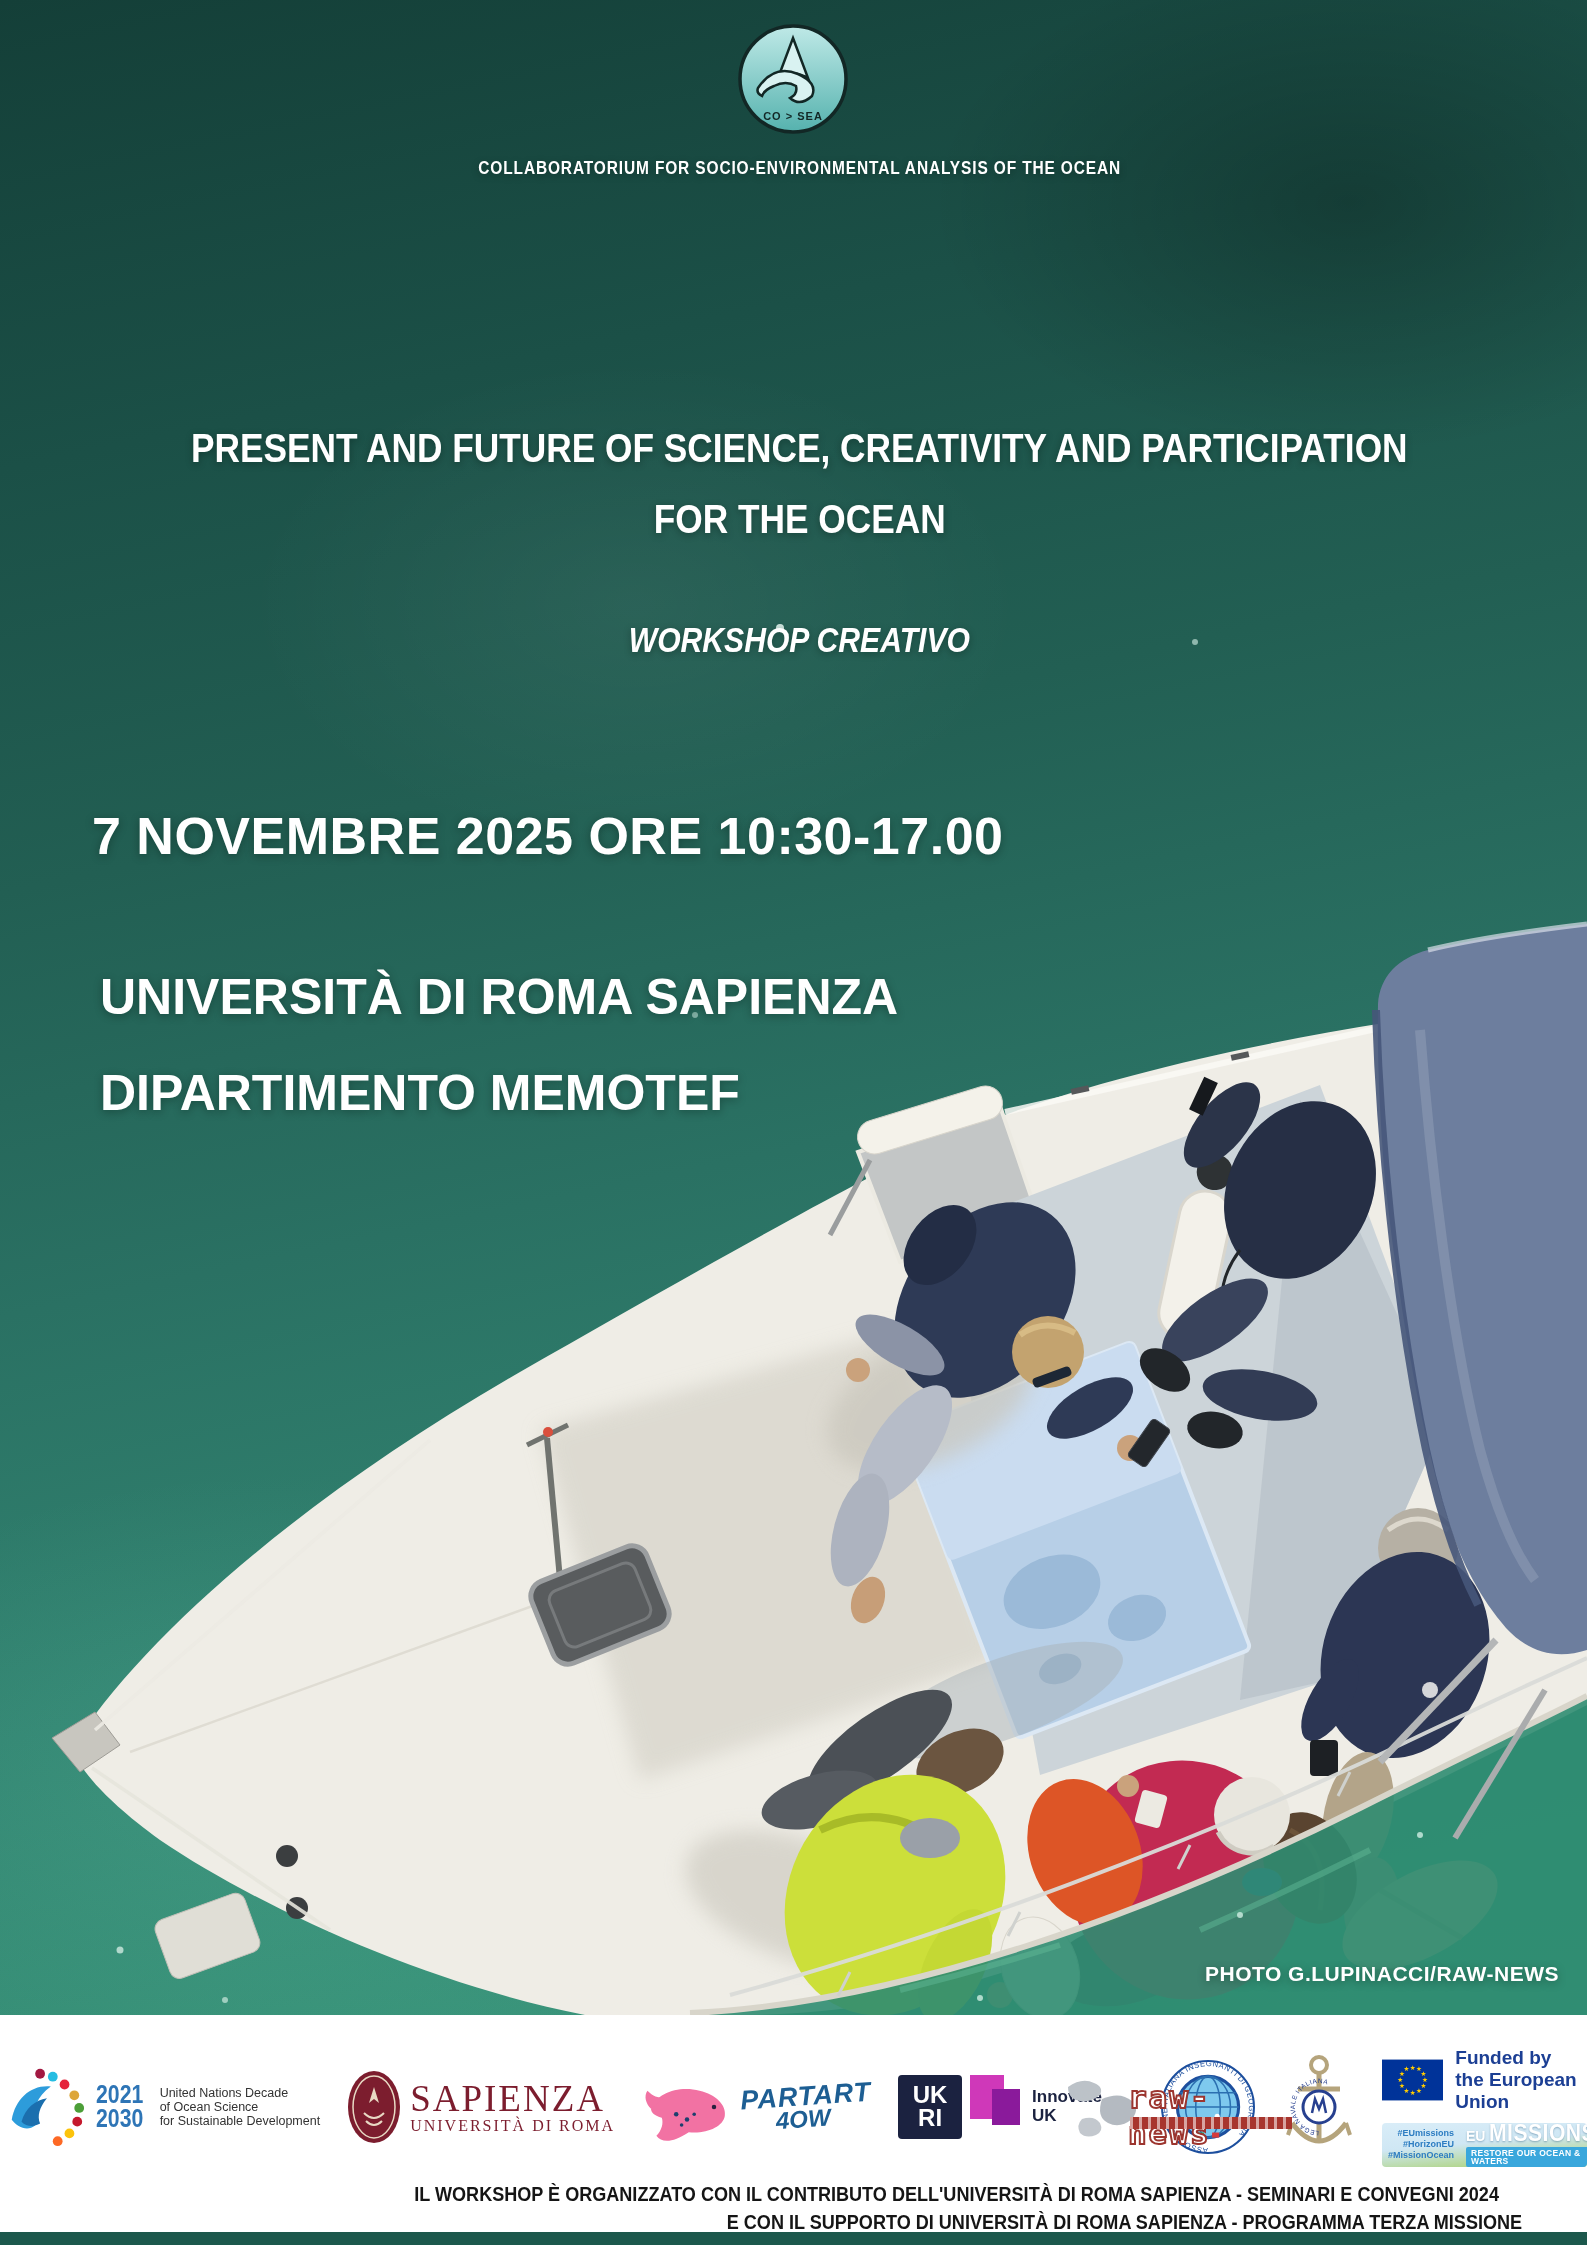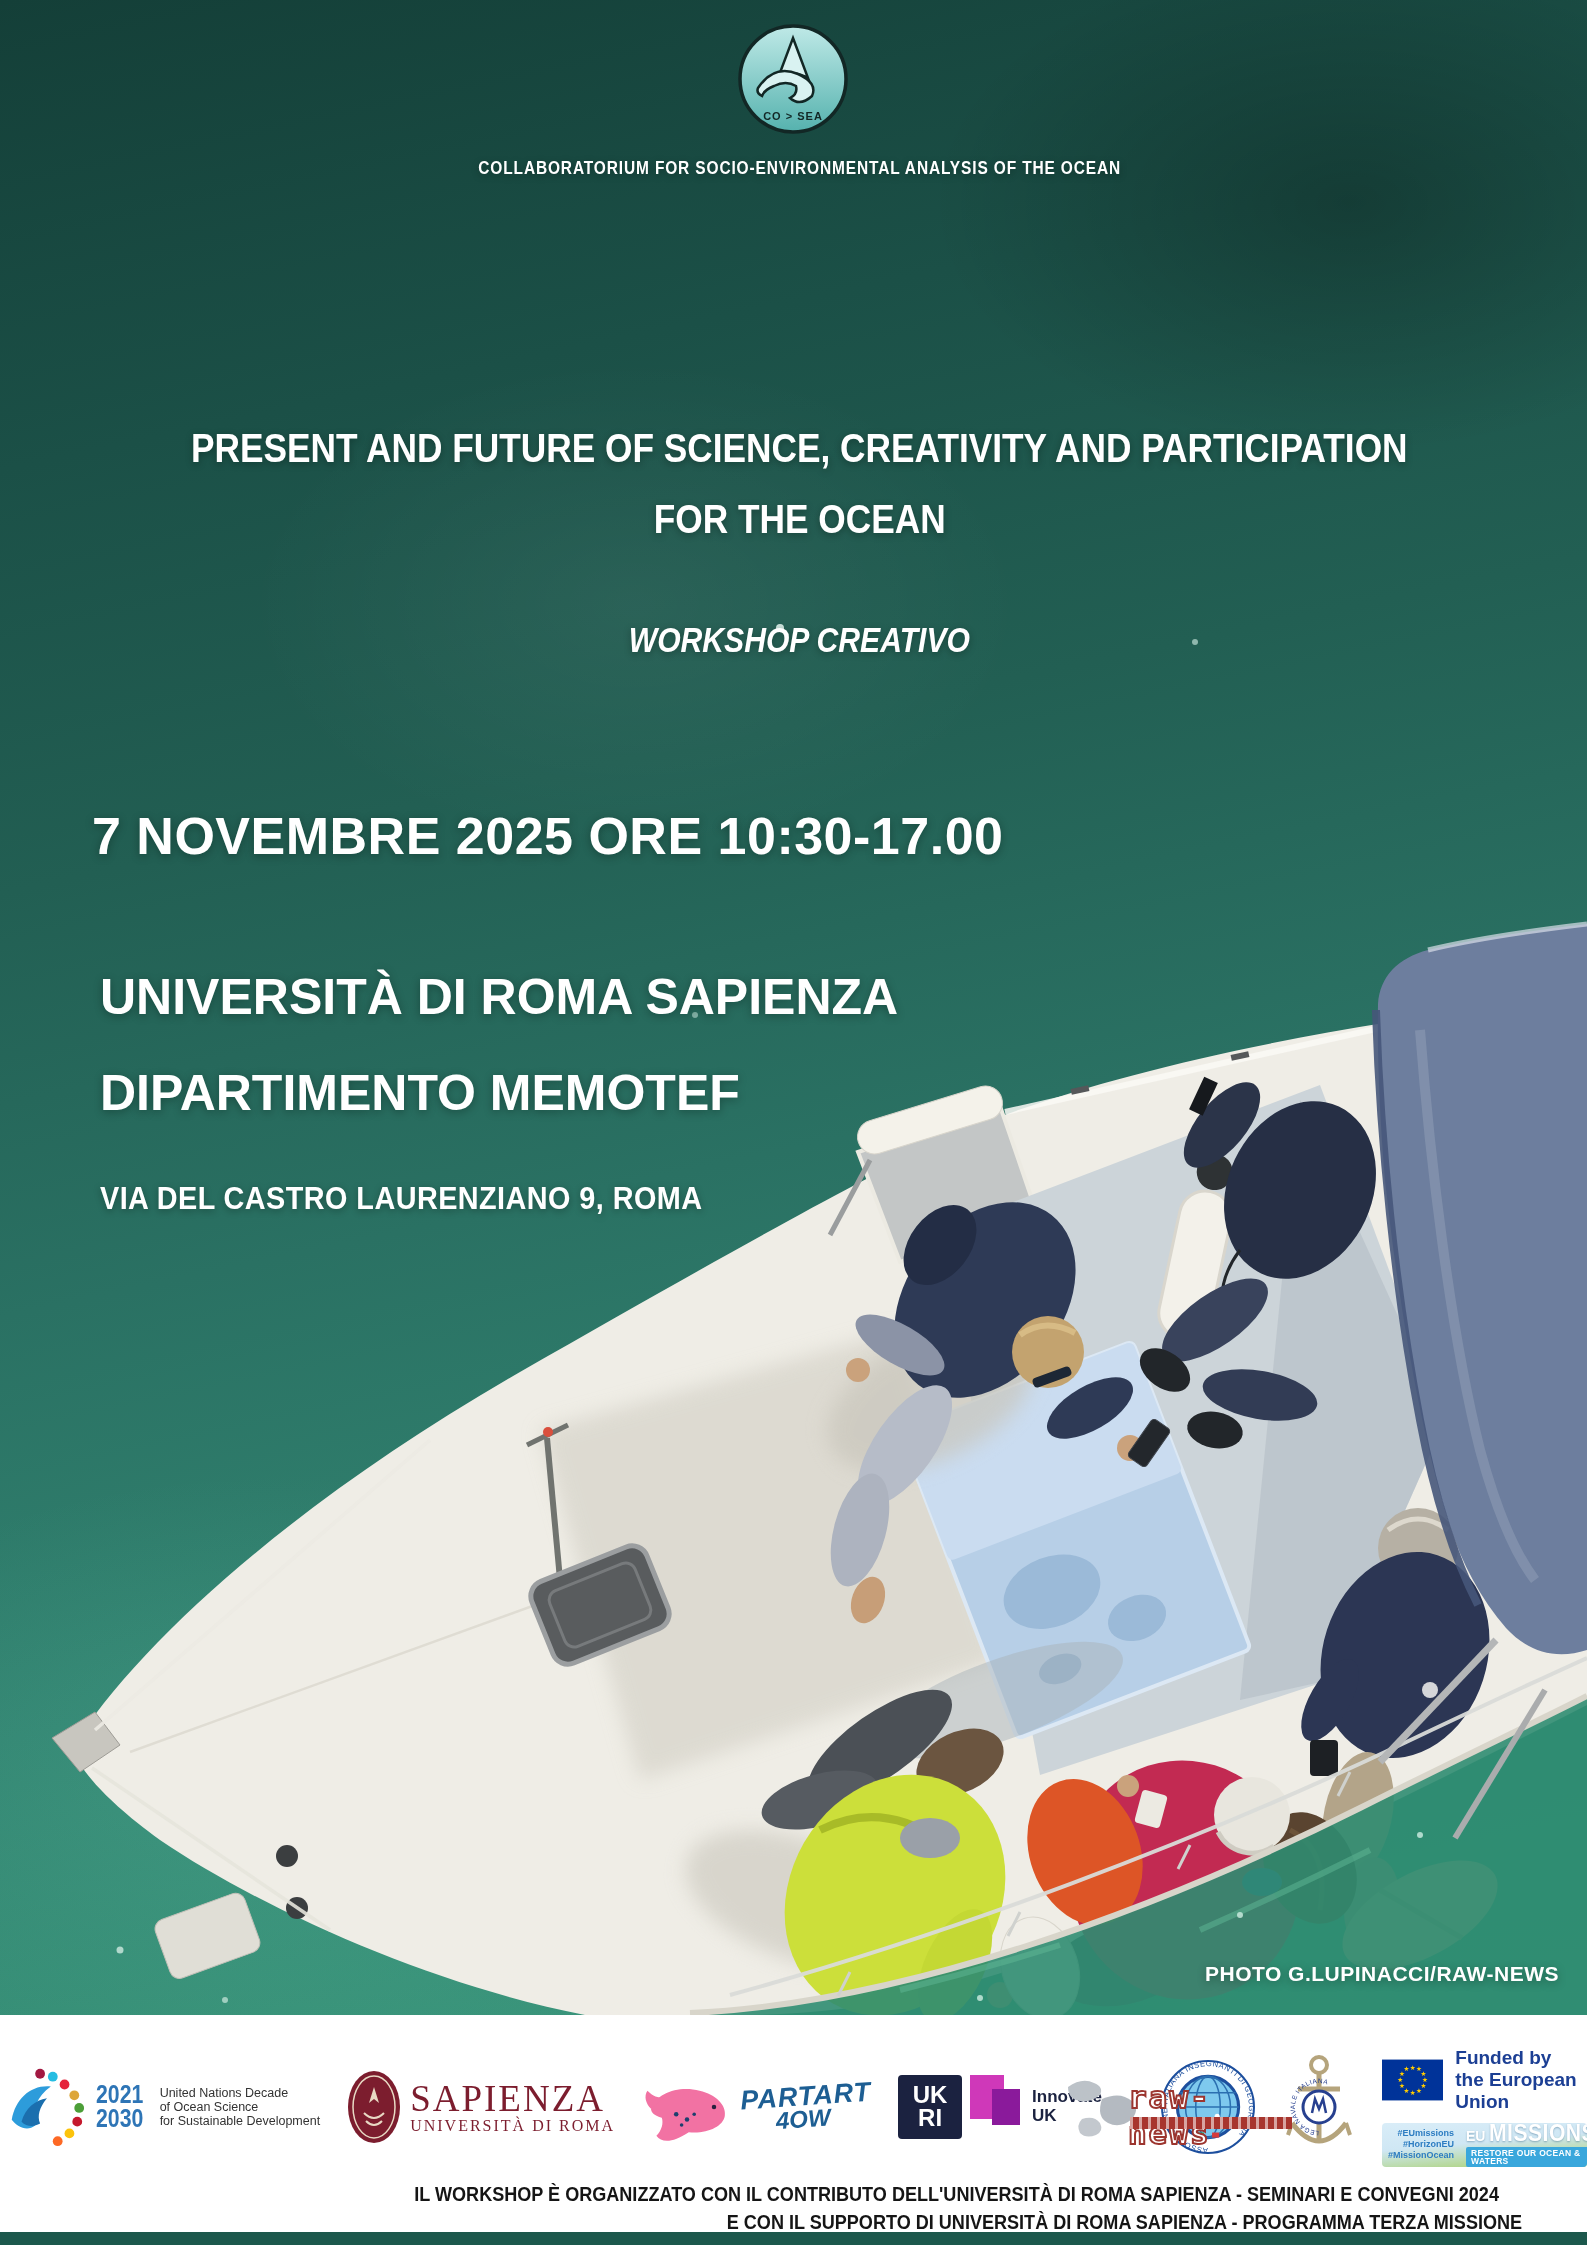--- a/index.html
+++ b/index.html
@@ -257,21 +257,20 @@
       <text x="57" y="98" text-anchor="middle" font-size="11" font-weight="bold" fill="#122725" letter-spacing="1">CO &gt; SEA</text>
     </svg>
 
     <div class="ph-text center org-line"><span class="cond" style="display:inline-block">COLLABORATORIUM FOR SOCIO-ENVIRONMENTAL ANALYSIS OF THE OCEAN</span></div>
     <div class="ph-text center sub1"><span class="cond" style="display:inline-block">PRESENT AND FUTURE OF SCIENCE, CREATIVITY AND PARTICIPATION</span></div>
     <div class="ph-text center sub2"><span class="cond" style="display:inline-block">FOR THE OCEAN</span></div>
     <div class="ph-text center wshop"><span class="cond" style="display:inline-block">WORKSHOP CREATIVO</span></div>
     <div class="ph-text dateline">7 NOVEMBRE 2025 ORE 10:30-17.00</div>
     <div class="ph-text venue1">UNIVERSITÀ DI ROMA SAPIENZA</div>
     <div class="ph-text venue2">DIPARTIMENTO MEMOTEF</div>
-    <div class="ph-text venue3"><span class="cond-l" style="display:inline-block">VIA DEL CASTRO LAURENZIANO 9, ROMA</span></div>
     <div class="ph-text credit">PHOTO G.LUPINACCI/RAW-NEWS</div>
   </div>
 
   <div class="footer">
     <div class="logo-row">
 
       <div class="logo-item">
         <svg width="88" height="88" viewBox="0 0 90 90">
           <circle cx="45" cy="45" r="43" fill="#ffffff"></circle>
           <circle cx="66" cy="22" r="5" fill="#e5243b"></circle>

